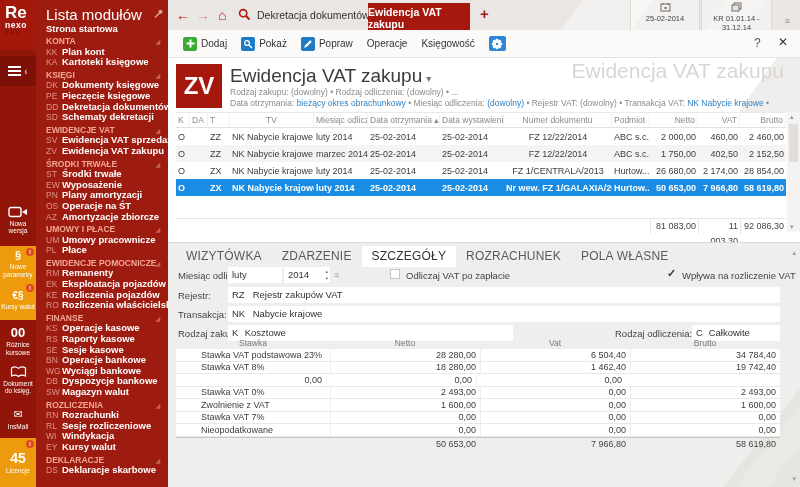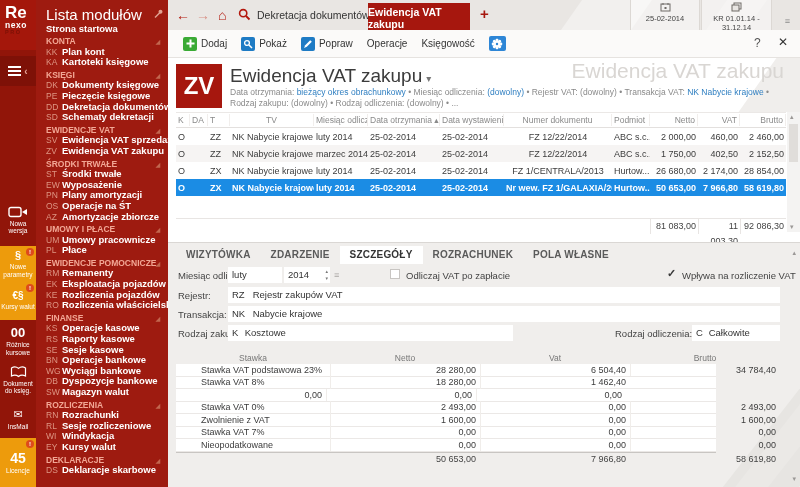--- a/index.html
+++ b/index.html
@@ -74,30 +74,30 @@
   .g-tot .sp{flex:1}
   .g-tot .tc{flex:none;text-align:right;padding:0 2px;border-left:1px solid #E8E5E3;height:15px;line-height:15px}
   .vscroll{position:absolute;right:0;width:13px;background:#F4F3F2;text-align:center;color:#9B9896;font-size:7px}
   .vscroll .thumb{position:absolute;left:2px;top:12px;width:9px;height:38px;background:#E0DDDA}
 
   
   .details{position:absolute;top:242px;left:0;right:0;bottom:0;background:#F0EEEC;border-top:1px solid #DAD7D4;overflow:hidden}
   .det-diag1{position:absolute;right:-30px;bottom:-40px;width:60px;height:180px;background:#E7E5E2;transform:rotate(38deg)}
   .det-diag2{position:absolute;right:8px;bottom:-50px;width:26px;height:170px;background:#EBE9E6;transform:rotate(38deg)}
   .dtabs{position:absolute;top:3px;left:8px;display:flex}
-  .dtab{padding:3px 10px 4px;font-size:10px;font-weight:bold;color:#5A5A5A;letter-spacing:.2px;cursor:pointer}
+  .dtab{padding:3px 10px 4px;font-size:12px;font-weight:normal;color:#5A5A5A;letter-spacing:.2px;cursor:pointer}
   .dtab.active{background:#fff;color:#333}
   .dlabel{position:absolute;font-size:9.5px;color:#444;white-space:nowrap}
   .inp{position:absolute;background:#fff;height:16px;font-size:9.5px;color:#333;padding:2px 4px;white-space:nowrap;cursor:text}
   .inp .code{display:inline-block;min-width:18px}
   .spin{position:absolute;right:2px;top:1px;font-size:5px;color:#777;line-height:6.5px;text-align:center;cursor:pointer}
   .mini-menu{position:absolute;font-size:9px;color:#A9A6A3;cursor:pointer}
   .chk{position:absolute;width:10px;height:10px;background:#fff;border:1px solid #C8C5C2;cursor:pointer}
   .chkmark{position:absolute;font-size:11px;font-weight:bold;color:#3A3A3A}
-  .vt{position:absolute;left:8px;top:108px;width:540px}
+  .vt{position:absolute;left:8px;top:93px;width:604px}
   .vt-head{display:flex;height:13px;font-size:8.5px;color:#777;align-items:center}
   .vt-row{display:flex;height:12.5px;background:#fff;border-bottom:1px solid #EBE8E6;font-size:9px;color:#3C3C3C;align-items:center;cursor:default}
   .vt-cell{flex:none;white-space:nowrap;overflow:hidden}
   .vt-row .vt-cell{border-left:1px solid #F0EDEA;height:12.5px;line-height:12.5px}
   .vt-row .vt-cell:first-child{border-left:none;padding-left:25px}
   .vt-tot{display:flex;height:13px;border-top:1px solid #C8C5C2;font-size:9px;color:#444;align-items:center}
   .scr-ar{position:absolute;font-size:7px;color:#9B9896;cursor:pointer}
 </style>
 </head>
 <body>
@@ -394,22 +394,22 @@
     <span class="help">?</span>
     <span class="close">✕</span>
   </div>
 
   <div class="mod-header">
     <div class="hdr-diag"></div>
     <div class="watermark">Ewidencja VAT zakupu</div>
     <div class="zv-box">ZV</div>
     <div class="mod-title"><span>Ewidencja VAT zakupu</span><span class="caret">▾</span></div>
     <div class="filters">
+      <div id="filters2"><span class="ftext">Rodzaj zakupu: (dowolny) • Rodzaj odliczenia: (dowolny) • ...</span></div>
       <div id="filters1"><span class="ftext">Data otrzymania: </span><span class="flink">bieżący okres obrachunkowy</span><span class="ftext"> • Miesiąc odliczenia: </span><span class="flink">(dowolny)</span><span class="ftext"> • Rejestr VAT: (dowolny) • Transakcja VAT: </span><span class="flink">NK Nabycie krajowe</span><span class="ftext"> •</span></div>
-      <div id="filters2"><span class="ftext">Rodzaj zakupu: (dowolny) • Rodzaj odliczenia: (dowolny) • ...</span></div>
     </div>
   </div>
 
   <div class="grid">
     <div class="g-head" id="g-head">
         <div class="g-cell al" style="width: 14px;">K</div>
         <div class="g-cell al" style="width: 18px;">DA</div>
         <div class="g-cell al" style="width: 22px;">T</div>
         <div class="g-cell ac" style="width: 84px;">TV</div>
         <div class="g-cell al" style="width: 54px;">Miesiąc odlicz...</div>
@@ -549,20 +549,21 @@
           <div class="vt-row">
             <div class="vt-cell al" style="width: 154px;">Stawka VAT podstawowa 23%</div>
             <div class="vt-cell ar" style="width: 150px; padding-right: 4px;">28 280,00</div>
             <div class="vt-cell ar" style="width: 150px; padding-right: 4px;">6 504,40</div>
             <div class="vt-cell ar" style="width: 150px; padding-right: 4px;">34 784,40</div>
           </div>
           <div class="vt-row">
             <div class="vt-cell al" style="width: 154px;">Stawka VAT 8%</div>
             <div class="vt-cell ar" style="width: 150px; padding-right: 4px;">18 280,00</div>
             <div class="vt-cell ar" style="width: 150px; padding-right: 4px;">1 462,40</div>
+            <div class="vt-cell ar" style="width: 150px; padding-right: 4px;">19 742,40</div>
           </div>
           <div class="vt-row">
             <div class="vt-cell ar" style="width: 150px; padding-right: 4px;">0,00</div>
             <div class="vt-cell ar" style="width: 150px; padding-right: 4px;">0,00</div>
             <div class="vt-cell ar" style="width: 150px; padding-right: 4px;">0,00</div>
           </div>
           <div class="vt-row">
             <div class="vt-cell al" style="width: 154px;">Stawka VAT 0%</div>
             <div class="vt-cell ar" style="width: 150px; padding-right: 4px;">2 493,00</div>
             <div class="vt-cell ar" style="width: 150px; padding-right: 4px;">0,00</div>

